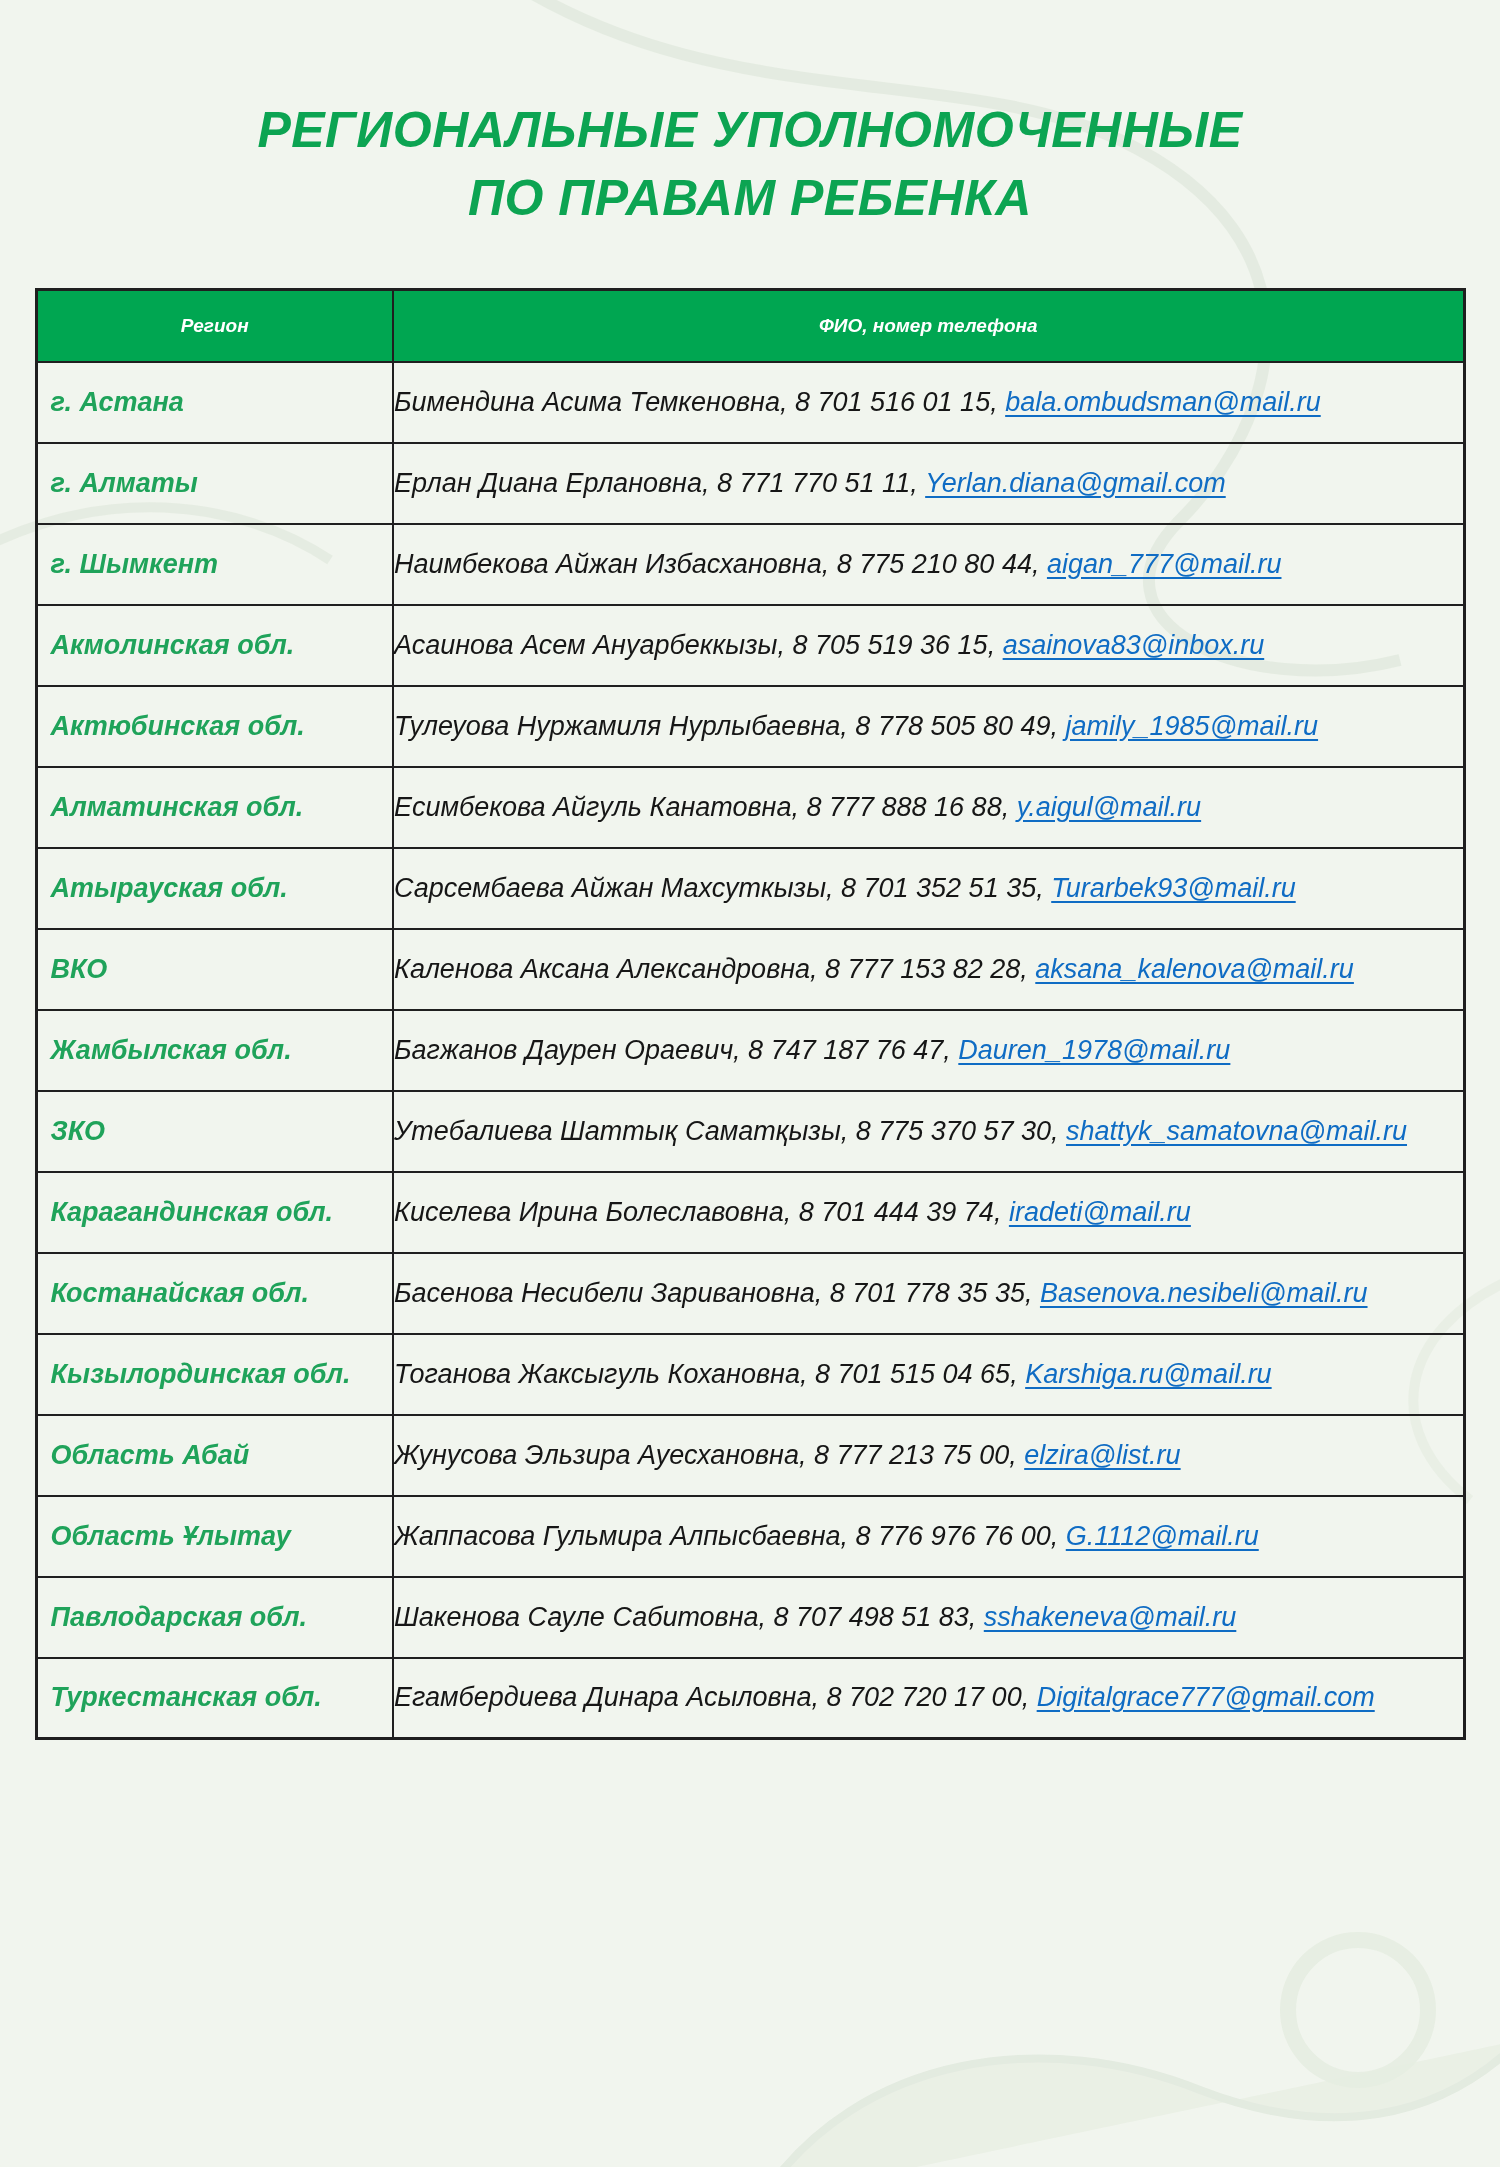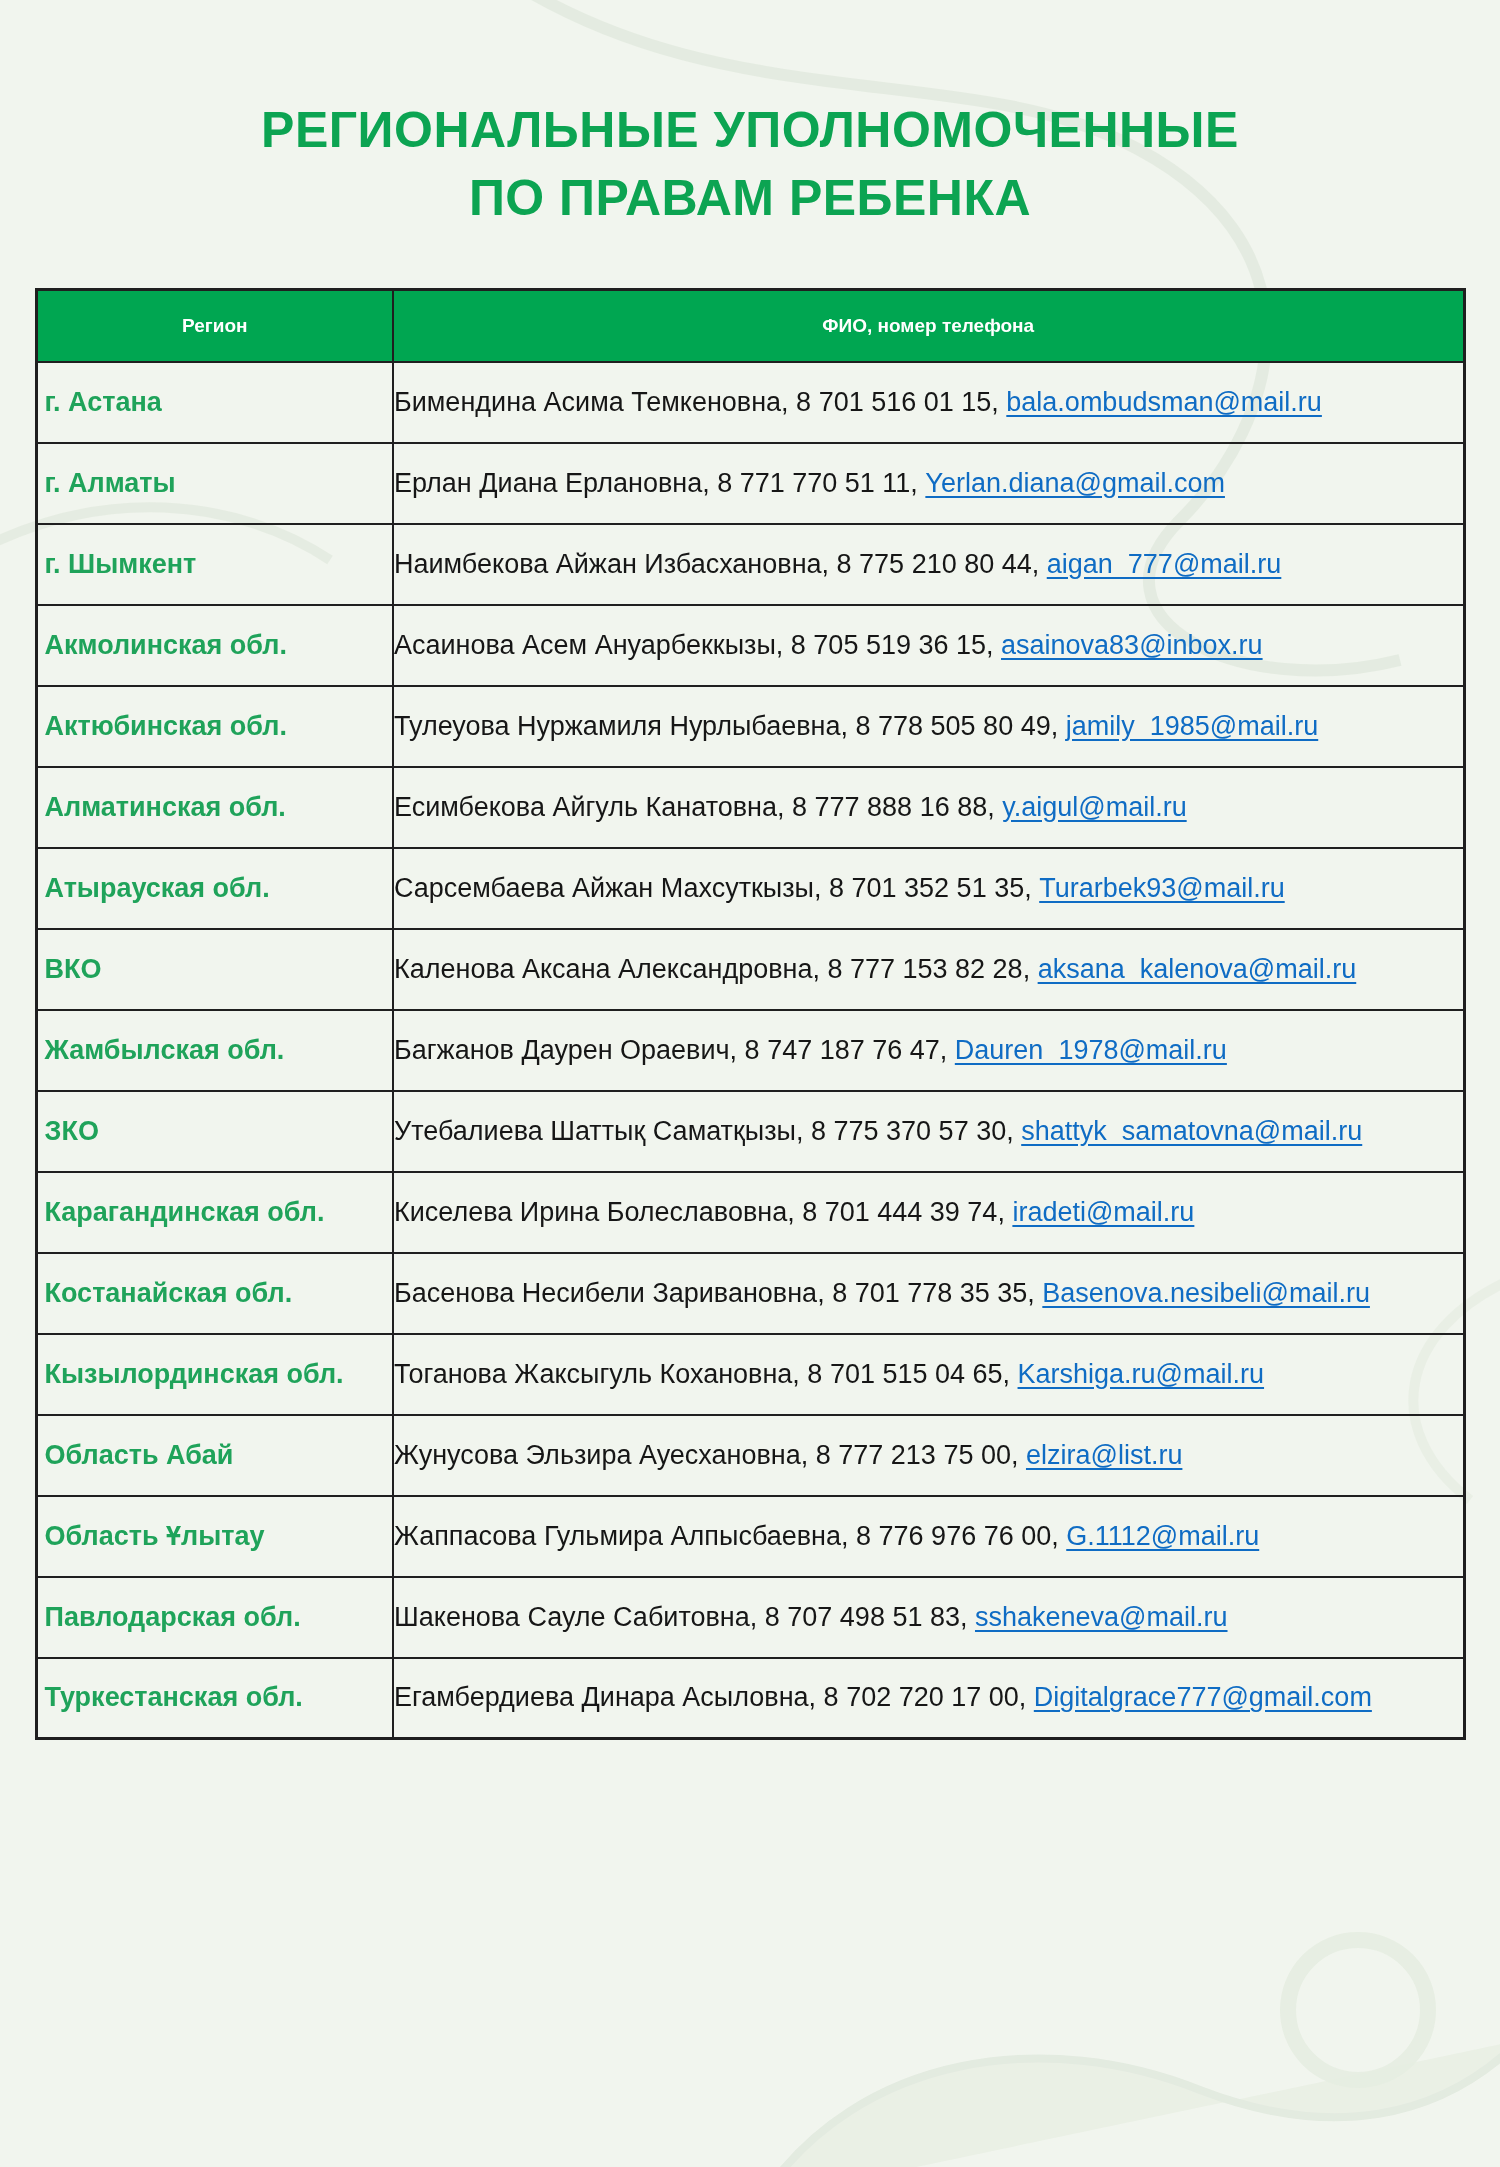--- a/index.html
+++ b/index.html
@@ -14,20 +14,21 @@
   .bg-decor {
     position: absolute;
     inset: 0;
     z-index: 0;
     pointer-events: none;
   }
   .content {
     position: relative;
     z-index: 1;
     padding-top: 96px;
+    font-style: italic;
   }
   .page-title {
     text-align: center;
     color: var(--title-green, #0CA452);
     font-size: 50px;
     font-weight: 700;
     line-height: 1.36;
     letter-spacing: 0.5px;
     margin-bottom: 56px;
   }
@@ -55,21 +56,21 @@
   }
   tbody td {
     height: 81px;
     vertical-align: middle;
     background: transparent;
   }
   td.region {
     color: var(--region-green, #1FA35A);
     font-weight: 700;
     font-size: 27px;
-    padding-left: 7px;
+    padding-left: 13px;
     padding-right: 6px;
     margin-left: 48px;
   }
   td.contact {
     color: #161616;
     font-size: 27px;
     padding-left: 0;
     padding-right: 8px;
   }
   td.contact a {

